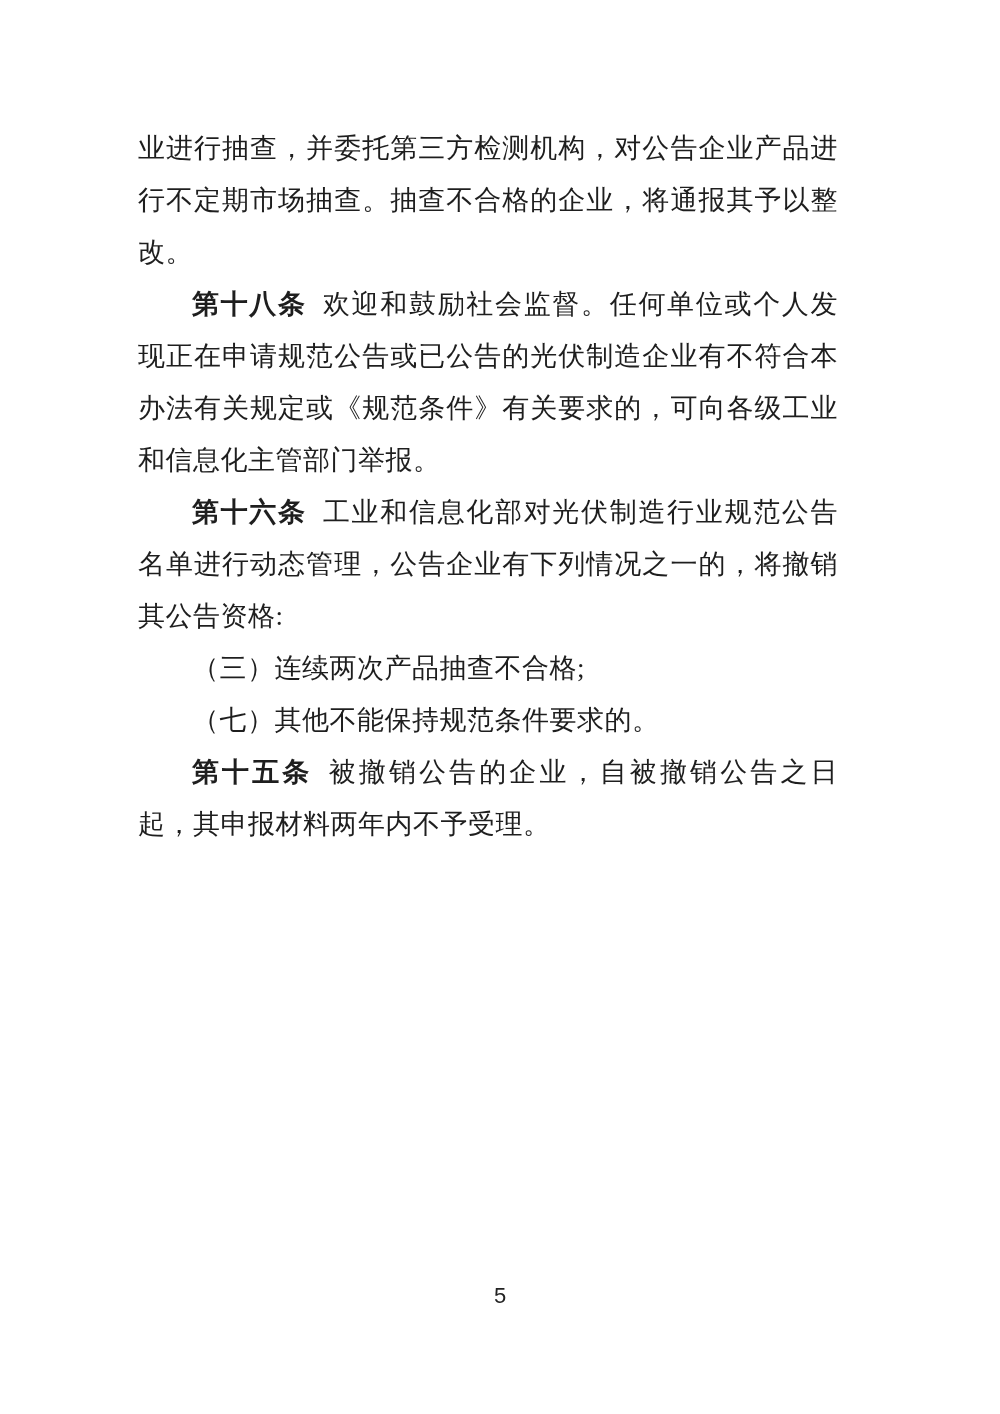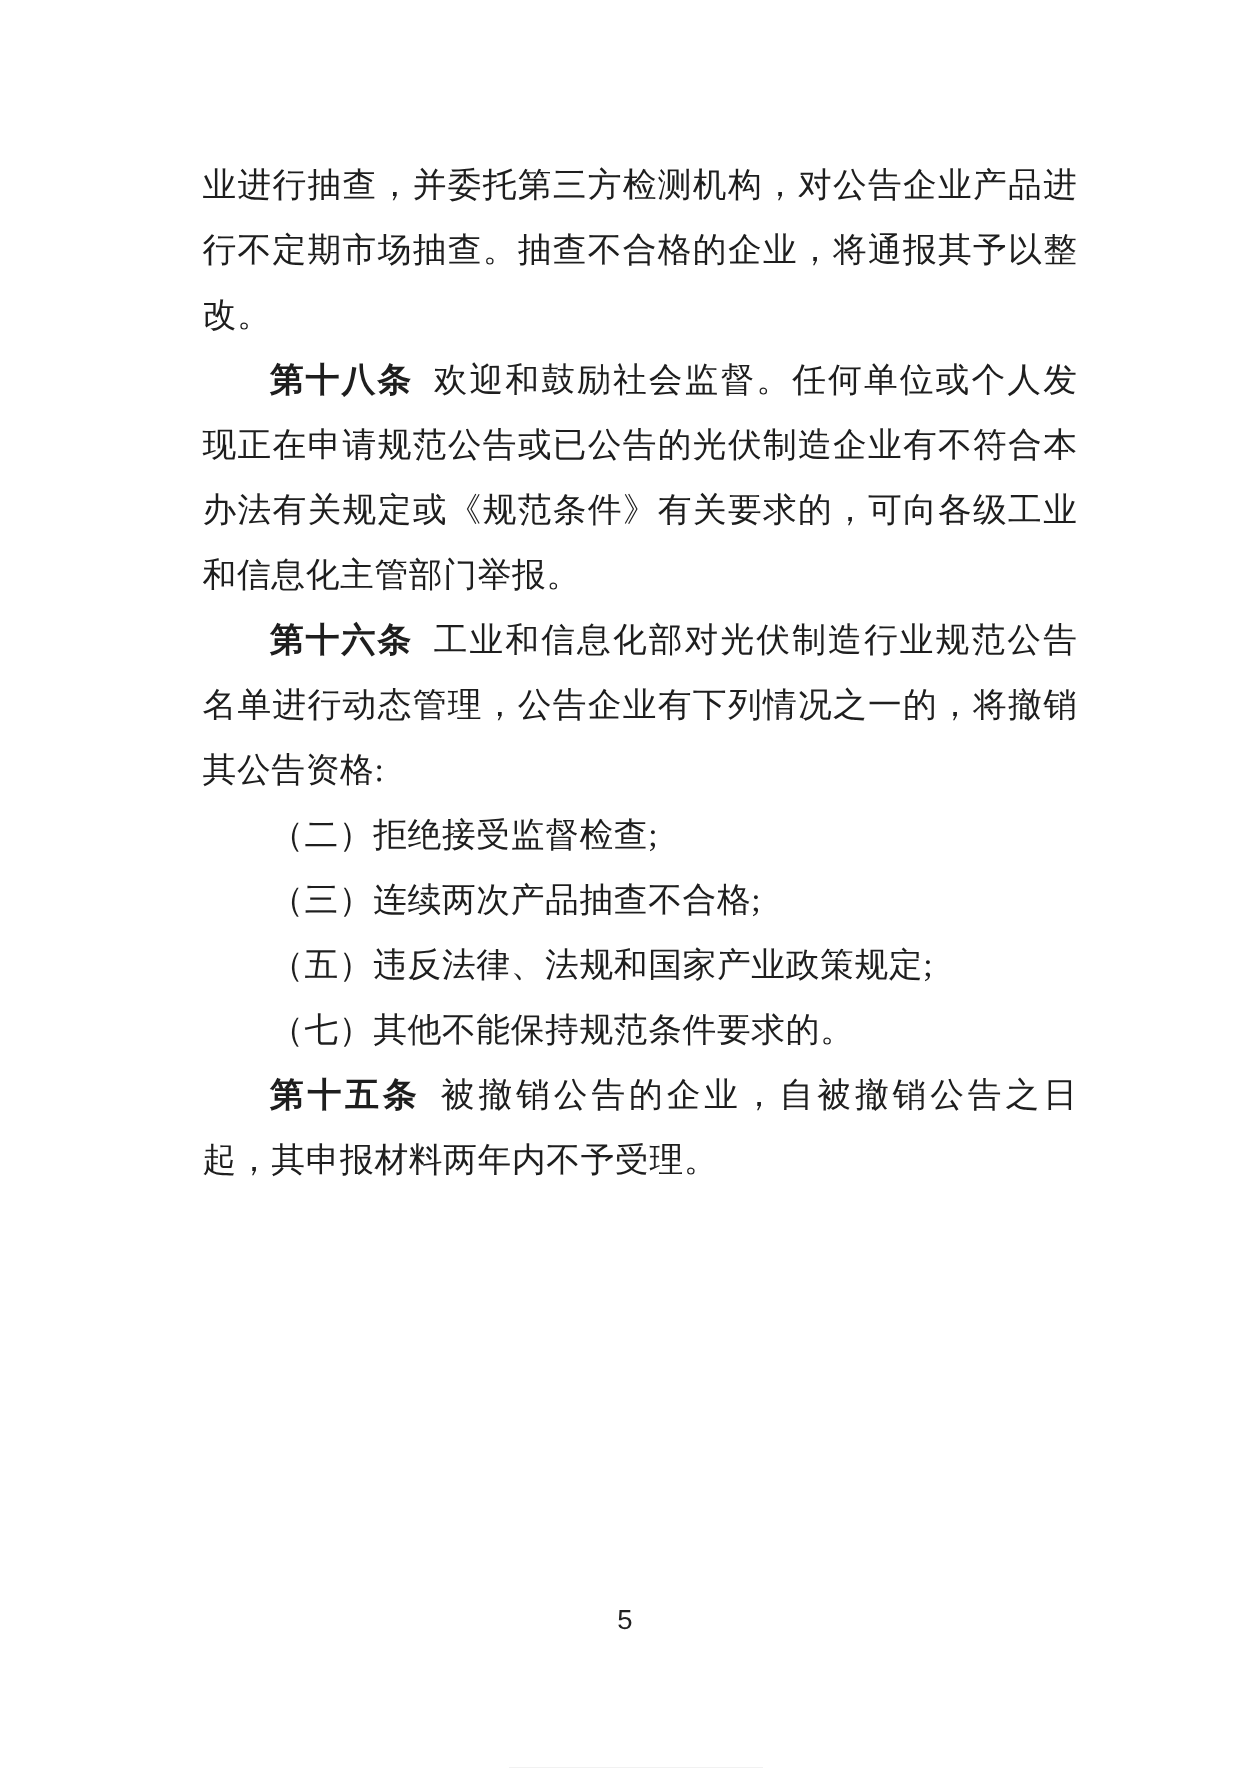--- a/index.html
+++ b/index.html
@@ -13,21 +13,21 @@
     height: 1414px;
     margin: 0 auto;
     background: #ffffff;
     overflow: hidden;
     font-family: "Liberation Serif", "DejaVu Serif", serif;
     color: #1e1e1e;
   }
   .content {
     position: absolute;
     top: 122px;
-    left: 162px;
+    left: 138px;
     width: 700px;
   }
   .content p {
     margin: 0;
     font-size: 27px;
     line-height: 52px;
     text-align: justify;
     letter-spacing: 0.5px;
   }
   .content p.indent {
@@ -58,26 +58,24 @@
 <div class="page">
   <div class="content">
 
     <p class="no-indent"><span>业进行抽查，并委托第三方检测机构，对公告企业产品进行不定期市场抽查。抽查不合格的企业，将通报其予以整改。</span></p>
 
     <p class="indent"><span class="art">第十八条</span><span>欢迎和鼓励社会监督。任何单位或个人发现正在申请规范公告或已公告的光伏制造企业有不符合本办法有关规定或《规范条件》有关要求的，可向各级工业和信息化主管部门举报。</span></p>
 
     <p class="indent"><span class="art">第十六条</span><span>工业和信息化部对光伏制造行业规范公告名单进行动态管理，公告企业有下列情况之一的，将撤销其公告资格:</span></p>
 
 
-    <p class="indent"><span>（二）拒绝接受监督检查;</span></p>
 
     <p class="indent"><span>（三）连续两次产品抽查不合格;</span></p>
 
 
-    <p class="indent"><span>（五）违反法律、法规和国家产业政策规定;</span></p>
 
 
     <p class="indent"><span>（七）其他不能保持规范条件要求的。</span></p>
 
 
     <p class="indent"><span class="art">第十五条</span><span>被撤销公告的企业，自被撤销公告之日起，其申报材料两年内不予受理。</span></p>
 
   </div>
 
   <div class="page-number">5</div>

